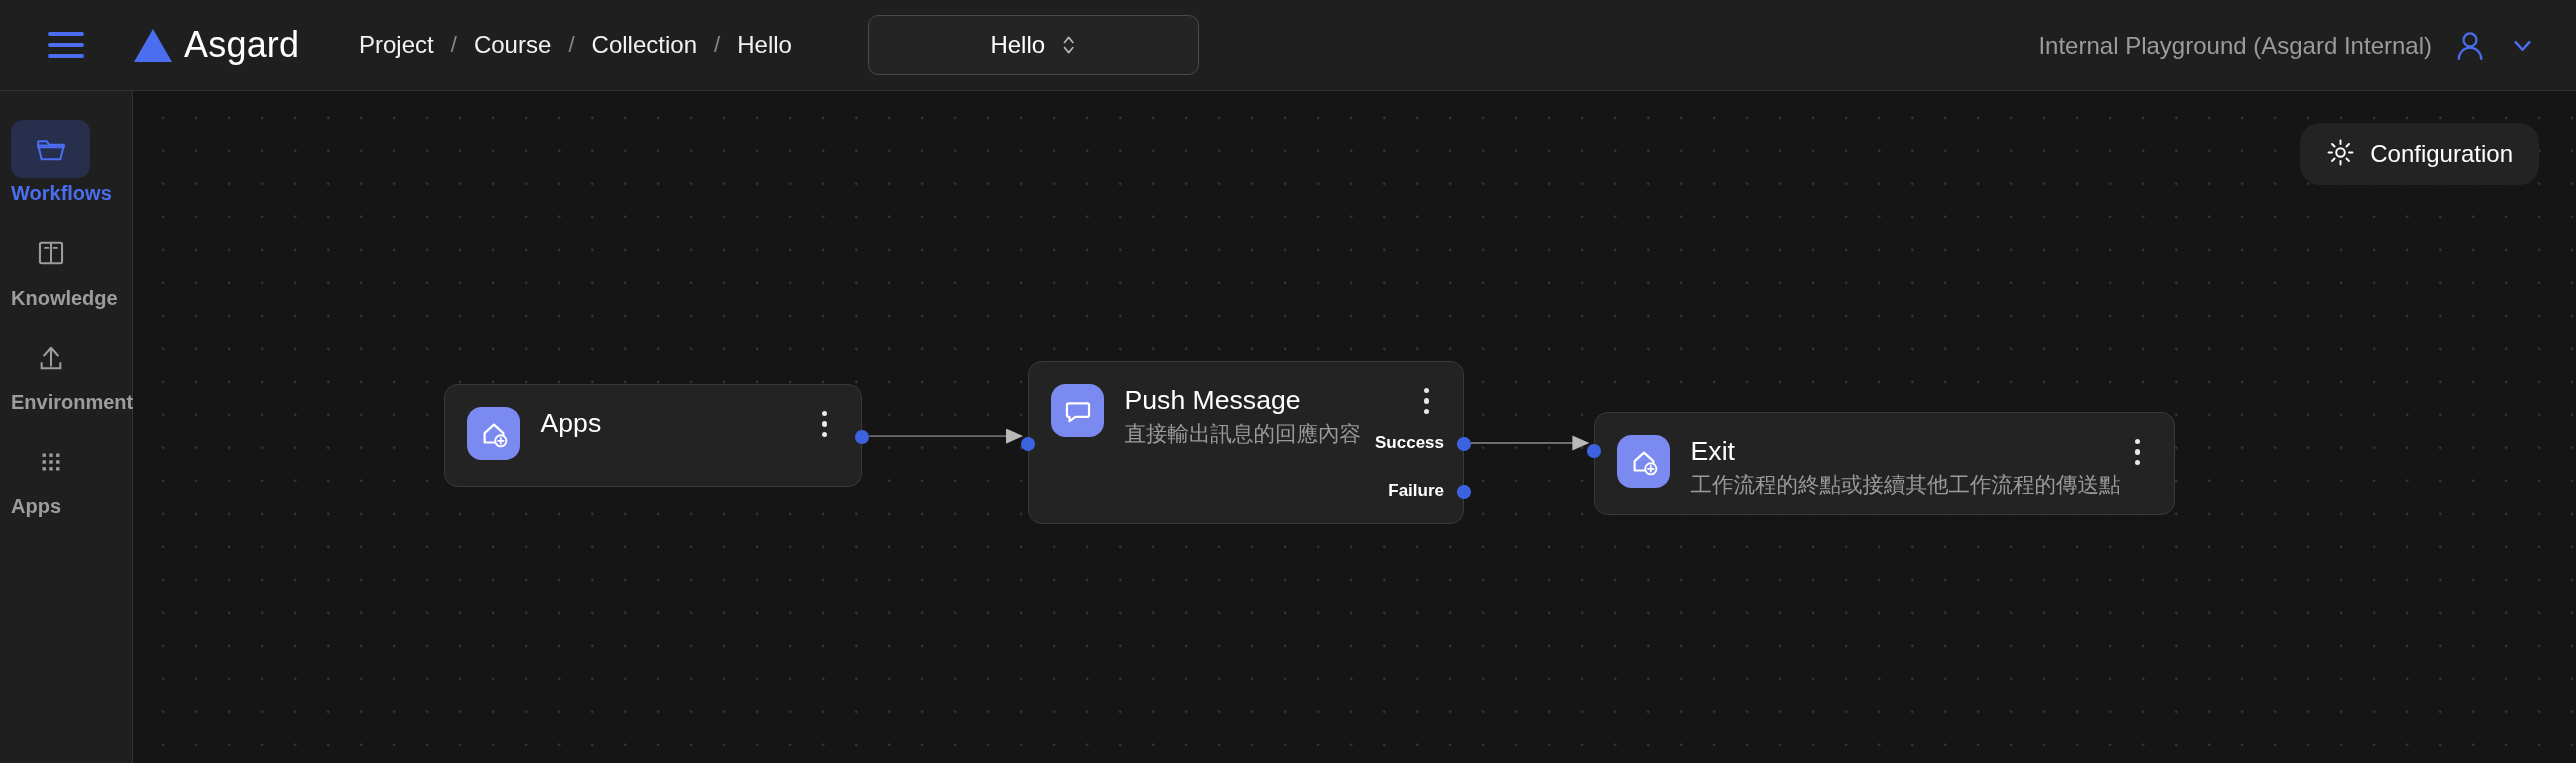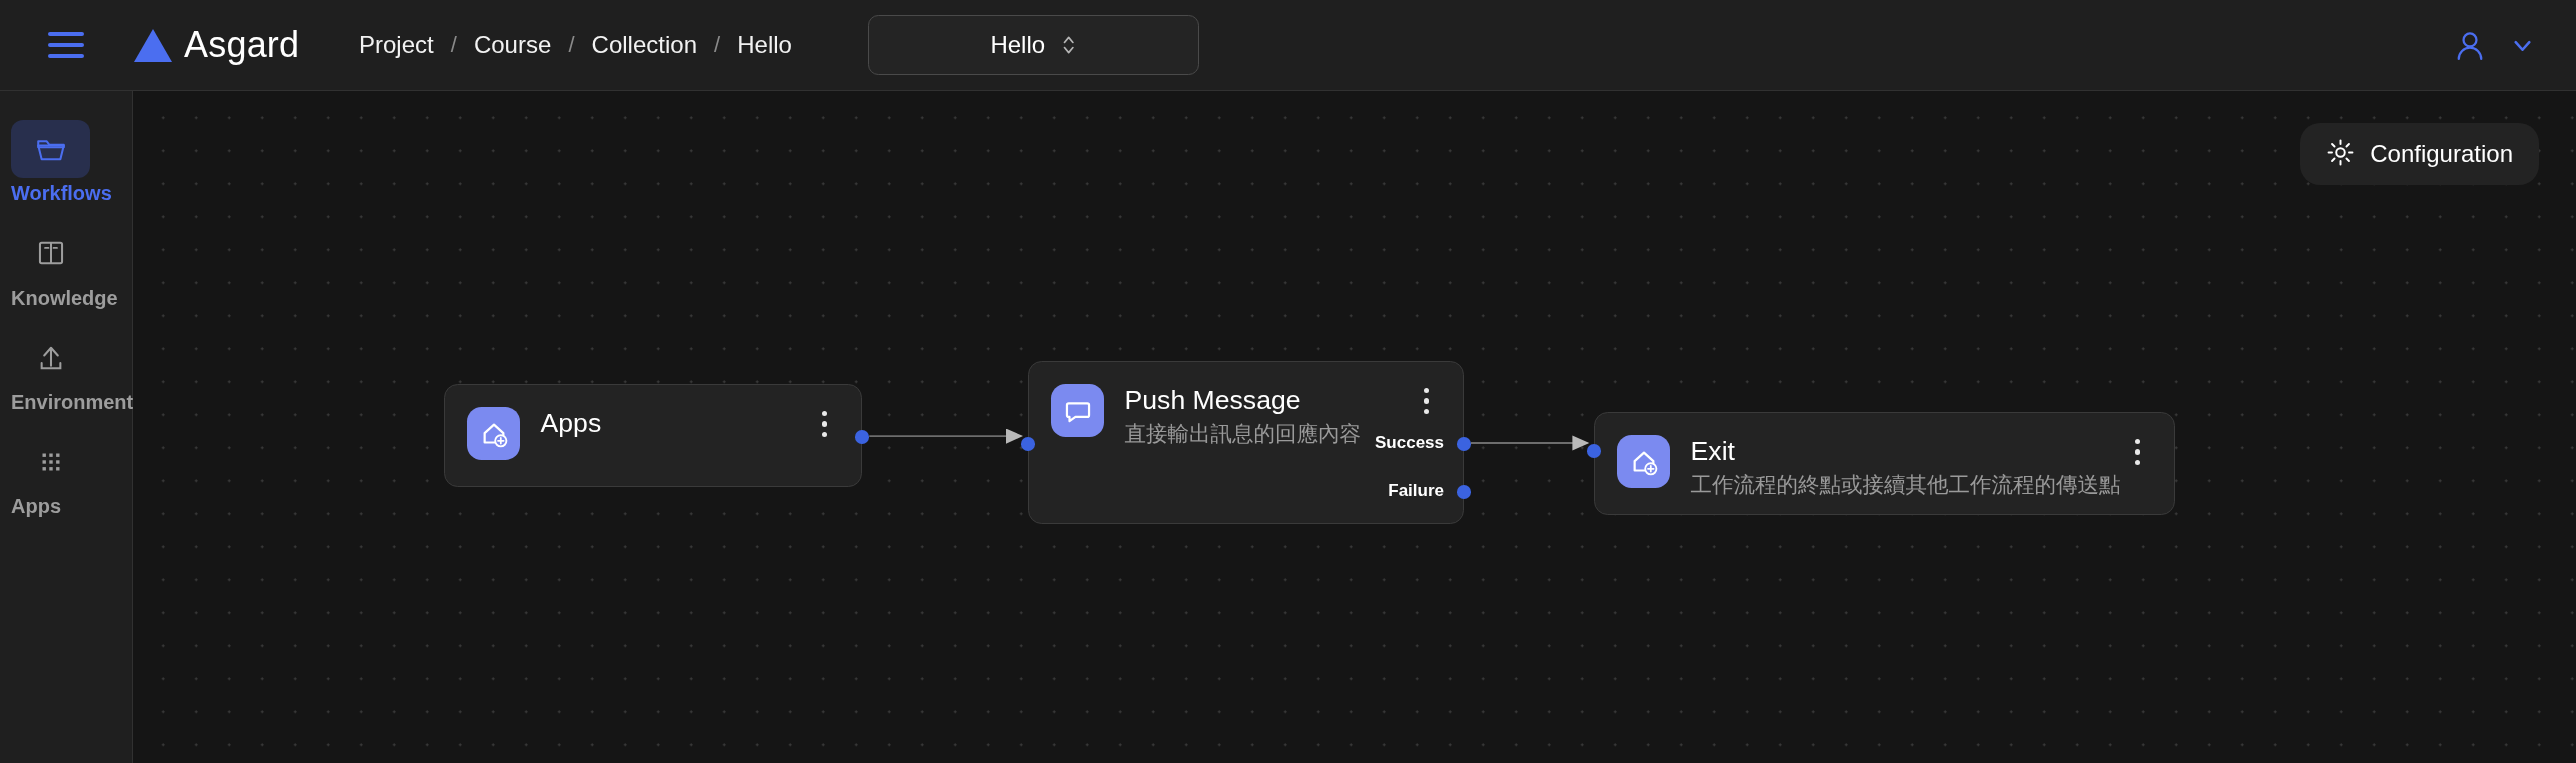--- a/index.html
+++ b/index.html
@@ -175,20 +175,21 @@
     <span class="selector-label">Hello</span>
     <span class="selector-chev">
       <svg width="15.4" height="22" viewBox="0 0 18 26">
         <path d="M4 10 L9 4 L14 10" fill="none" stroke="#b5b5b5" stroke-width="2" stroke-linecap="round" stroke-linejoin="round"></path>
         <path d="M4 16 L9 22 L14 16" fill="none" stroke="#b5b5b5" stroke-width="2" stroke-linecap="round" stroke-linejoin="round"></path>
       </svg>
     </span>
   </div>
 
   <div class="header-right">
+    <span class="org-name">Internal Playground (Asgard Internal)</span>
     <span class="user-avatar-icon">
       <svg width="38" height="38" viewBox="0 0 44 44">
         <circle cx="22" cy="15" r="7.5" fill="none" stroke="#4b6ef0" stroke-width="2.6"></circle>
         <path d="M9 37 a13 13 0 0 1 26 0" fill="none" stroke="#4b6ef0" stroke-width="2.6" stroke-linecap="round"></path>
       </svg>
     </span>
     <span class="user-chev">
       <svg width="29" height="29" viewBox="0 0 34 34">
         <path d="M9 13 L17 22 L25 13" fill="none" stroke="#4b6ef0" stroke-width="3" stroke-linecap="round" stroke-linejoin="round"></path>
       </svg>

